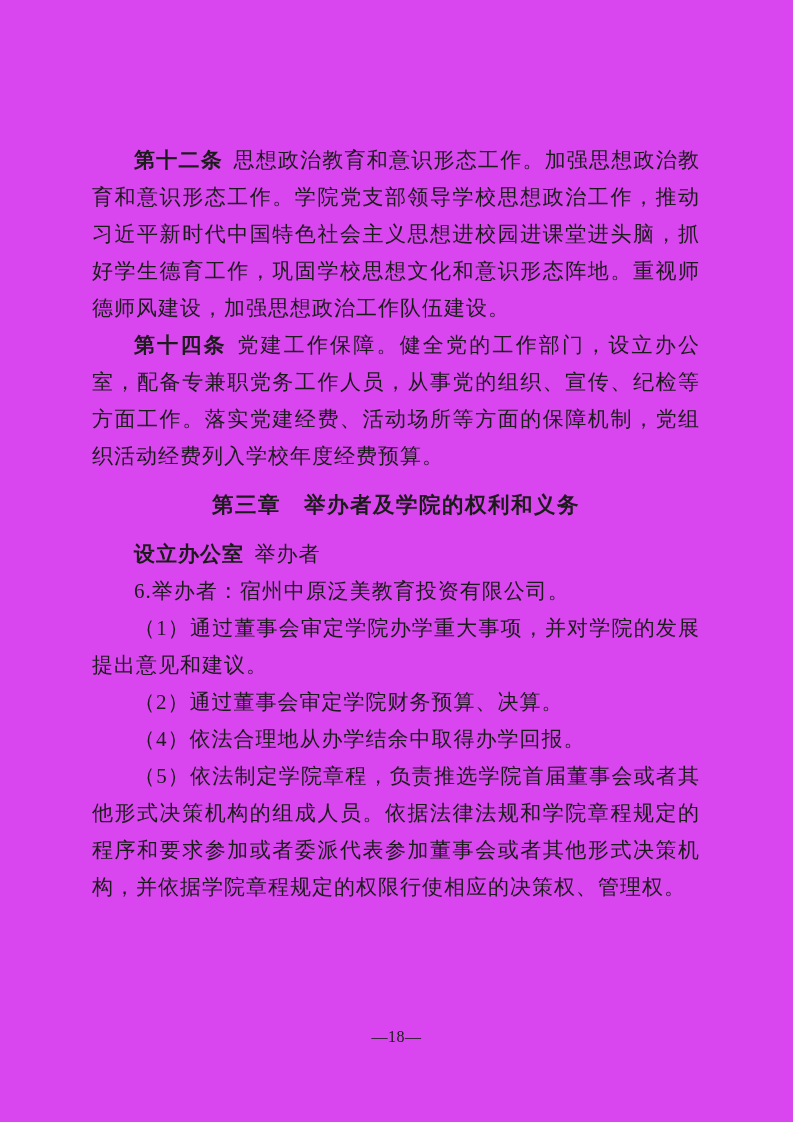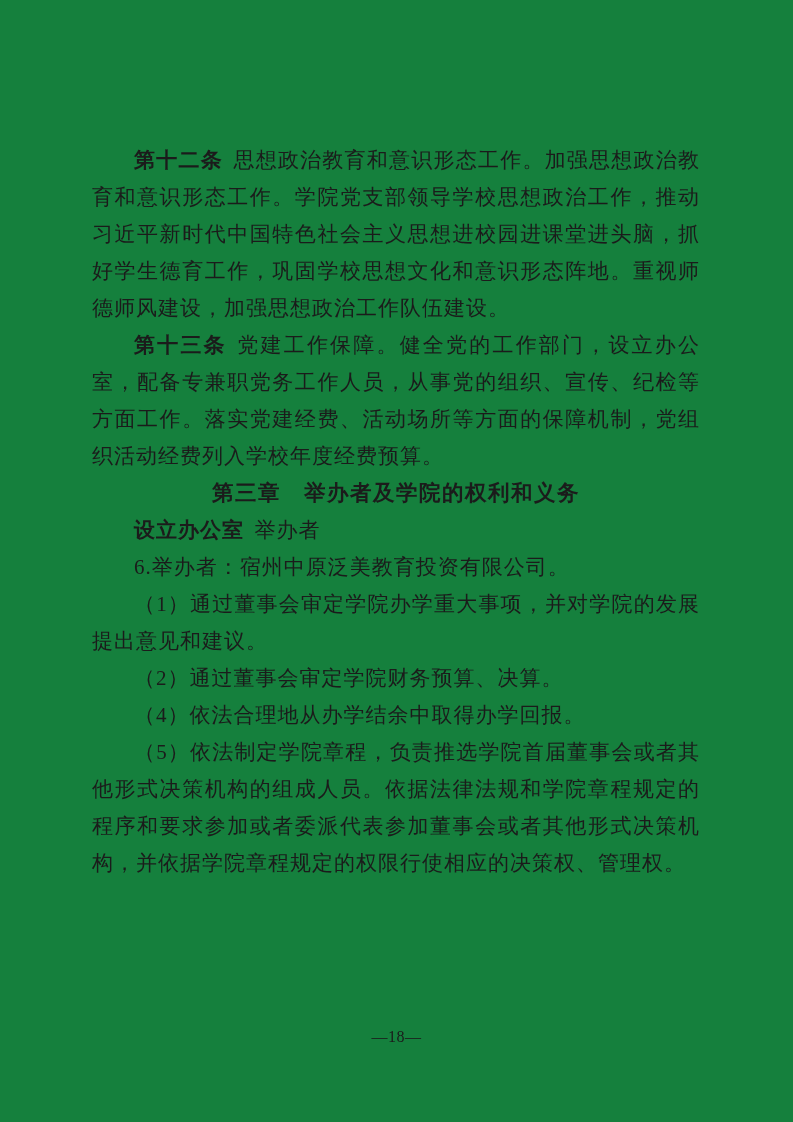--- a/index.html
+++ b/index.html
@@ -4,21 +4,21 @@
 <style>
   html, body {
     margin: 0;
     padding: 0;
     background: #ffffff;
   }
   .page {
     position: relative;
     width: 793px;
     height: 1122px;
-    background: #15803d;
+    background: #d946ef;
     overflow: hidden;
     font-family: "Liberation Serif", "DejaVu Serif", serif;
     color: #1b1b1b;
   }
   .content {
     position: absolute;
     left: 92px;
     top: 142px;
     width: 608px;
     font-size: 21px;
@@ -29,21 +29,21 @@
   }
   .para {
     margin: 0;
     text-indent: 2em;
   }
   .article-label {
     font-weight: 700;
     margin-right: 0.5em;
   }
   .chapter-heading {
-    margin: 0;
+    margin: 12px;
     text-indent: 0;
     text-align: center;
     font-weight: 700;
     font-family: "Liberation Sans", "DejaVu Sans", sans-serif;
     font-size: 21.5px;
     letter-spacing: 1.5px;
     line-height: 37px;
   }
   .page-number {
     position: absolute;
@@ -58,21 +58,21 @@
 </style>
 </head>
 <body>
 
 <div class="page">
 
   <div class="content">
 
     <p class="para"><span class="article-label">第十二条</span><span>思想政治教育和意识形态工作。加强思想政治教育和意识形态工作。学院党支部领导学校思想政治工作，推动习近平新时代中国特色社会主义思想进校园进课堂进头脑，抓好学生德育工作，巩固学校思想文化和意识形态阵地。重视师德师风建设，加强思想政治工作队伍建设。</span></p>
 
-    <p class="para"><span class="article-label">第十三条</span><span>党建工作保障。健全党的工作部门，设立办公室，配备专兼职党务工作人员，从事党的组织、宣传、纪检等方面工作。落实党建经费、活动场所等方面的保障机制，党组织活动经费列入学校年度经费预算。</span></p>
+    <p class="para"><span class="article-label">第十四条</span><span>党建工作保障。健全党的工作部门，设立办公室，配备专兼职党务工作人员，从事党的组织、宣传、纪检等方面工作。落实党建经费、活动场所等方面的保障机制，党组织活动经费列入学校年度经费预算。</span></p>
 
     <p class="chapter-heading">第三章　举办者及学院的权利和义务</p>
 
     <p class="para"><span class="article-label">设立办公室</span><span>举办者</span></p>
 
     <p class="para">6.举办者：宿州中原泛美教育投资有限公司。</p>
     <p class="para">（1）通过董事会审定学院办学重大事项，并对学院的发展提出意见和建议。</p>
     <p class="para">（2）通过董事会审定学院财务预算、决算。</p>
     <p class="para">（4）依法合理地从办学结余中取得办学回报。</p>
     <p class="para">（5）依法制定学院章程，负责推选学院首届董事会或者其他形式决策机构的组成人员。依据法律法规和学院章程规定的程序和要求参加或者委派代表参加董事会或者其他形式决策机构，并依据学院章程规定的权限行使相应的决策权、管理权。</p>

